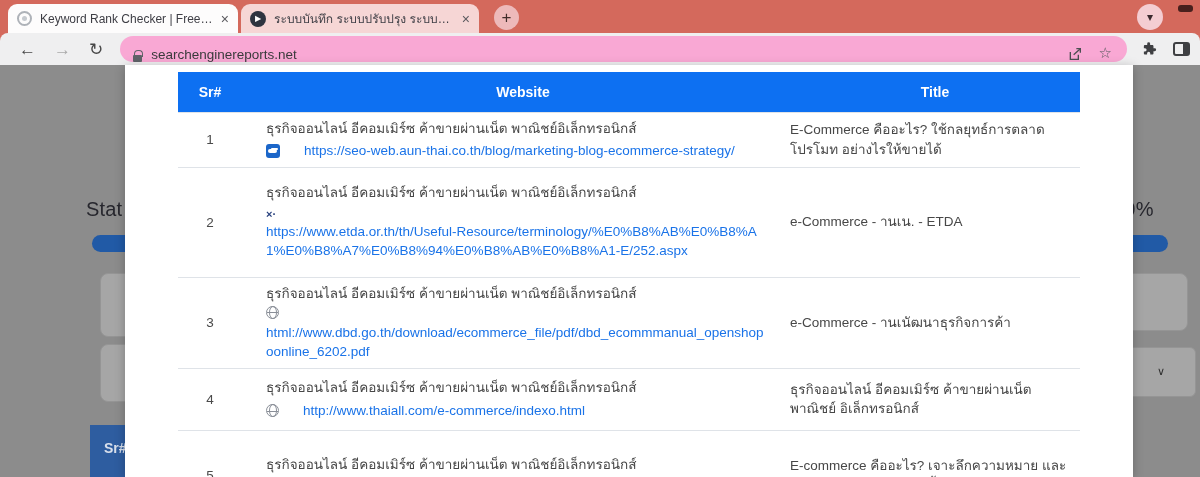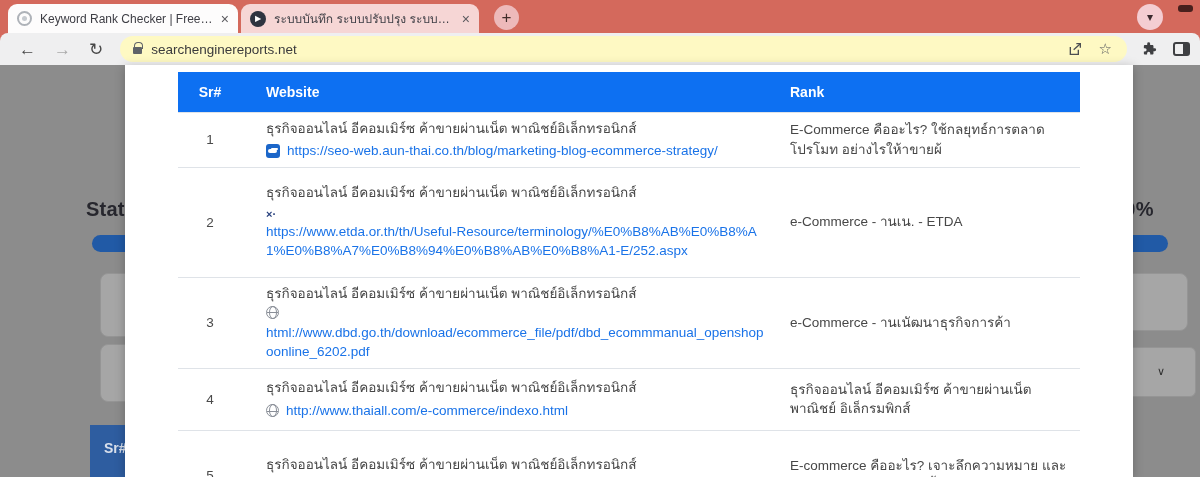--- a/index.html
+++ b/index.html
@@ -20,62 +20,62 @@
   .fav-swirl{width:15px;height:15px;border-radius:50%;border:2px solid #aeb2b8;flex:none;position:relative;}
   .fav-swirl::after{content:"";position:absolute;left:3px;top:3px;width:5px;height:5px;border-radius:50%;background:#c6cacf;}
   .fav-dark{width:16px;height:16px;border-radius:50%;background:#2e3440;flex:none;color:#fff;font-size:8px;display:flex;align-items:center;justify-content:center;}
   .newtab{position:absolute;left:494px;top:5px;width:25px;height:25px;border-radius:50%;background:#edb9ba;color:#402c2a;font-size:17px;display:flex;align-items:center;justify-content:center;}
   .tab-chevron{position:absolute;left:1137px;top:4px;width:26px;height:26px;border-radius:50%;background:#f4cdd2;color:#3a2a2e;font-size:12px;display:flex;align-items:center;justify-content:center;}
   .win-dash{position:absolute;right:7px;top:5px;width:15px;height:7px;border-radius:3px;background:#49201d;}
 
   .toolbar{position:absolute;left:0;top:33px;width:1200px;height:32px;background:var(--toolbar);border-radius:8px 8px 0 0;display:flex;align-items:center;padding:0 10px;}
   .nav-ic{font-size:17px;color:#474747;margin:0 9px;line-height:1;}
   .nav-ic.disabled{color:#a9a9a9;}
-  .urlbar{flex:1;height:26px;background:#fef9c3;border-radius:13px;margin:0 8px;display:flex;align-items:center;padding:0 13px;}
+  .urlbar{flex:1;height:26px;background:#f9a8d4;border-radius:13px;margin:0 8px;display:flex;align-items:flex-end;padding:0 13px;}
   .lock{width:9px;height:7px;background:#5f6368;border-radius:1px;position:relative;margin-top:3px;flex:none;}
   .lock::before{content:"";position:absolute;left:1px;top:-5px;width:7px;height:6px;border:1.5px solid #5f6368;border-bottom:none;border-radius:4px 4px 0 0;}
   .url-text{font-size:13.5px;color:#3a3a3c;margin-left:9px;flex:1;}
   .share-ic{width:16px;height:16px;margin-right:16px;}
   .star-ic{font-size:15px;color:#55585c;margin-right:2px;}
   .puzzle-ic{width:16px;height:16px;margin:0 10px 0 6px;}
   .panel-ic{width:17px;height:14px;border:2px solid #3f4043;border-radius:3px;position:relative;margin-left:6px;}
   .panel-ic::after{content:"";position:absolute;right:0;top:0;bottom:0;width:5px;background:#3f4043;}
 
   
   .content{position:absolute;left:0;top:65px;width:1200px;height:412px;background:var(--dim);}
   .bg-el{position:absolute;}
-  .bg-head{font-size:20px;font-weight:bold;color:#27272e;letter-spacing:.2px;}
+  .bg-head{font-size:20px;font-weight:normal;color:#27272e;letter-spacing:.2px;}
   .bg-pill{height:17px;background:var(--dim-blue);}
   .pill-l{left:92px;top:170px;width:70px;border-radius:9px 0 0 9px;}
   .pill-r{left:1120px;top:170px;width:48px;border-radius:0 9px 9px 0;}
   .bg-box{background:#a6a6a6;border:1px solid #959595;border-radius:8px;}
   .box-l1{left:100px;top:208px;width:62px;height:64px;}
   .box-l2{left:100px;top:279px;width:62px;height:58px;}
   .box-r1{left:1124px;top:208px;width:64px;height:58px;}
   .select-r{left:1124px;top:282px;width:72px;height:50px;border-radius:6px;}
   .select-chevron{position:absolute;left:32px;top:17px;font-size:11px;color:#2e2e2e;}
   .bg-blue{background:#2e5da0;color:#d9e0ec;font-size:14px;font-weight:bold;}
   .blue-l{left:90px;top:360px;width:60px;height:52px;padding:15px 0 0 14px;}
   .blue-r{left:1124px;top:360px;width:56px;height:52px;padding:15px 0 0 12px;}
 
   
   .modal{position:absolute;left:125px;top:0;width:1008px;height:412px;background:#fff;overflow:hidden;box-shadow:0 2px 10px rgba(0,0,0,.25);}
   table.results{border-collapse:collapse;table-layout:fixed;width:902px;margin:7px 0 0 53px;}
   col.c1{width:64px;} col.c2{width:538px;} col.c3{width:300px;}
-  thead th{background:var(--table-header);color:#fff;font-size:14px;font-weight:bold;text-align:left;height:40px;}
+  thead th{background:var(--table-header);color:#fff;font-size:14px;font-weight:bold;text-align:center;height:40px;}
   th.h-sr{text-align:center;}
   th.h-web{padding-left:24px;}
   th.h-title{padding-left:10px;}
   tbody td{border-top:1px solid #dfe3e8;vertical-align:middle;font-size:13.5px;color:#474747;}
   tr.r1{height:55px;} tr.r2{height:110px;} tr.r3{height:86px;} tr.r4{height:62px;} tr.r5{height:90px;}
   td.sr{text-align:center;color:#4a4a4a;}
   td.web{padding:6px 10px 6px 24px;}
   td.ttl{padding:6px 8px 6px 10px;line-height:1.45;}
   .site-text{line-height:1.5;}
-  .linkline{display:flex;align-items:center;gap:7px;margin-top:2px;text-align:center;}
+  .linkline{display:flex;align-items:center;gap:24px;margin-top:2px;text-align:center;}
   a.site-link{color:var(--link);text-decoration:none;line-height:1.45;word-break:break-all;}
   .fav-line{margin:2px 0 1px;}
 
   
   .fav{flex:none;display:inline-block;}
   .fav-cloud{width:14px;height:14px;border-radius:3px;background:#1b66c9;position:relative;}
   .fav-cloud::after{content:"";position:absolute;left:2px;top:5px;width:9px;height:4px;background:#fff;border-radius:3px;box-shadow:2px -2px 0 -1px #fff;}
   .fav-broken{color:#27407e;font-size:11px;font-weight:bold;line-height:1;}
   .fav-broken::before{content:"\00D7\00B7";}
   .fav-globe{width:13px;height:13px;border-radius:50%;border:1px solid #8a8f98;position:relative;}
@@ -140,34 +140,34 @@
     <table class="results">
       <colgroup>
           <col class="c1">
           <col class="c2">
           <col class="c3">
         </colgroup>
       <thead>
         <tr>
           <th class="h-sr">Sr#</th>
           <th class="h-web">Website</th>
-          <th class="h-title">Rank</th>
+          <th class="h-title">Title</th>
         </tr>
       </thead>
       <tbody>
         <tr class="r1">
           <td class="sr">1</td>
           <td class="web">
             <div class="site-text">ธุรกิจออนไลน์ อีคอมเมิร์ซ ค้าขายผ่านเน็ต พาณิชย์อิเล็กทรอนิกส์</div>
             <div class="linkline">
               <span class="fav fav-cloud"></span>
               <a class="site-link">https://seo-web.aun-thai.co.th/blog/marketing-blog-ecommerce-strategy/</a>
             </div>
           </td>
-          <td class="ttl">E-Commerce คืออะไร? ใช้กลยุทธ์การตลาดโปรโมท อย่างไรให้าขายผ้</td>
+          <td class="ttl">E-Commerce คืออะไร? ใช้กลยุทธ์การตลาดโปรโมท อย่างไรให้ขายได้</td>
         </tr>
         <tr class="r2">
           <td class="sr">2</td>
           <td class="web">
             <div class="site-text">ธุรกิจออนไลน์ อีคอมเมิร์ซ ค้าขายผ่านเน็ต พาณิชย์อิเล็กทรอนิกส์</div>
             <div class="fav-line"><span class="fav fav-broken"></span></div>
             <a class="site-link">https://www.etda.or.th/th/Useful-Resource/terminology/%E0%B8%AB%E0%B8%A1%E0%B8%A7%E0%B8%94%E0%B8%AB%E0%B8%A1-E/252.aspx</a>
           </td>
           <td class="ttl">e-Commerce - านเน. - ETDA</td>
         </tr>
@@ -182,21 +182,21 @@
         </tr>
         <tr class="r4">
           <td class="sr">4</td>
           <td class="web">
             <div class="site-text">ธุรกิจออนไลน์ อีคอมเมิร์ซ ค้าขายผ่านเน็ต พาณิชย์อิเล็กทรอนิกส์</div>
             <div class="linkline">
               <span class="fav fav-globe"></span>
               <a class="site-link">http://www.thaiall.com/e-commerce/indexo.html</a>
             </div>
           </td>
-          <td class="ttl">ธุรกิจออนไลน์ อีคอมเมิร์ซ ค้าขายผ่านเน็ต พาณิชย์ อิเล็กรมพิกส์</td>
+          <td class="ttl">ธุรกิจออนไลน์ อีคอมเมิร์ซ ค้าขายผ่านเน็ต พาณิชย์ อิเล็กทรอนิกส์</td>
         </tr>
         <tr class="r5">
           <td class="sr">5</td>
           <td class="web">
             <div class="site-text">ธุรกิจออนไลน์ อีคอมเมิร์ซ ค้าขายผ่านเน็ต พาณิชย์อิเล็กทรอนิกส์</div>
             <div class="linkline">
 
               <a class="site-link">https://th.heroleads.asia/blog/how-to-make-money-in-e-commerce/</a>
             </div>
           </td>

